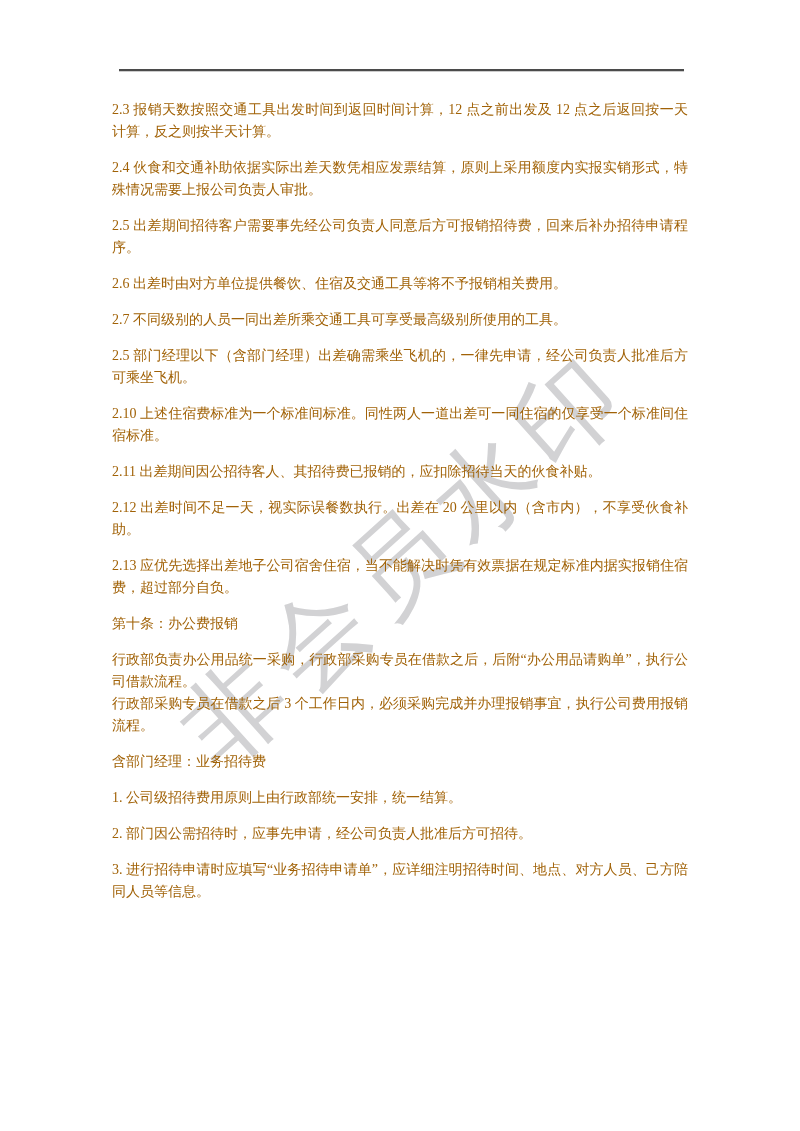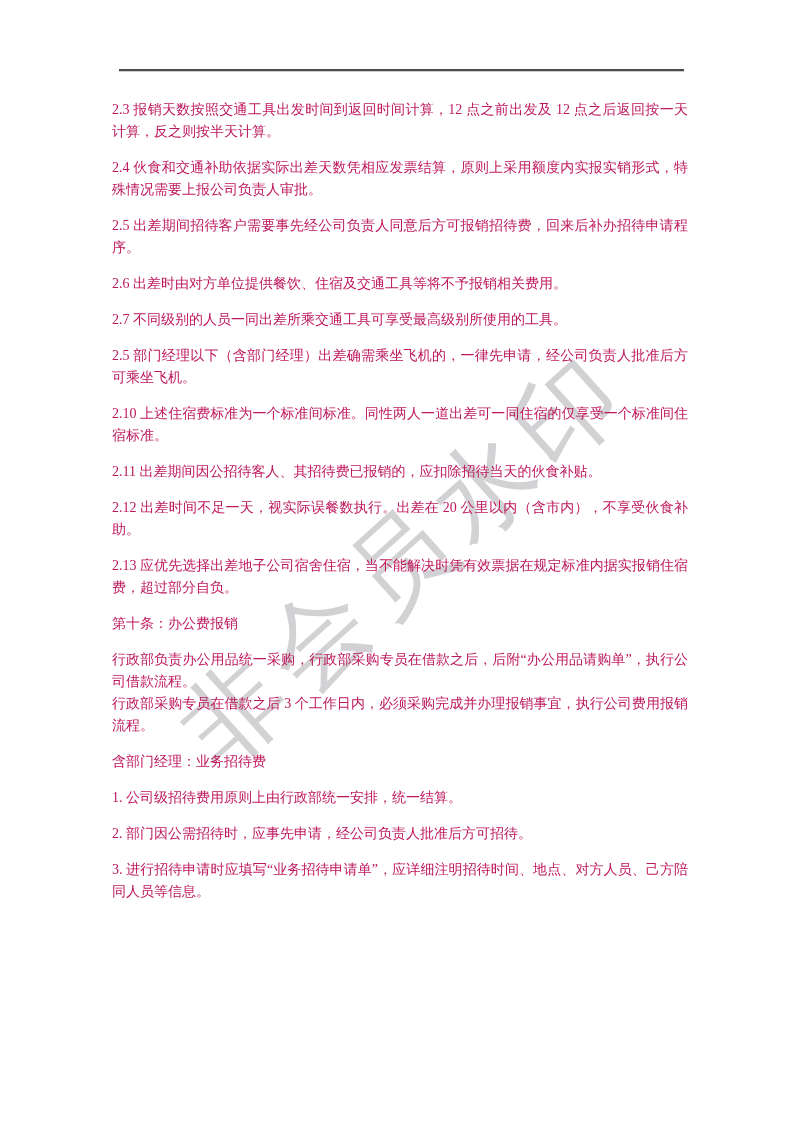--- a/index.html
+++ b/index.html
@@ -38,21 +38,21 @@
     height: 2px;
     background: #4b4b4b;
     box-shadow: 0 1px 0 #cccccc;
     z-index: 1;
   }
   .content {
     position: absolute;
     left: 112px;
     top: 99px;
     width: 576px;
-    color: #be185d;
+    color: #a16207;
     font-size: 14px;
     line-height: 22px;
     text-align: justify;
     z-index: 1;
   }
   .para {
     margin: 0 0 14px 0;
   }
   .para:last-child {
     margin-bottom: 0;

